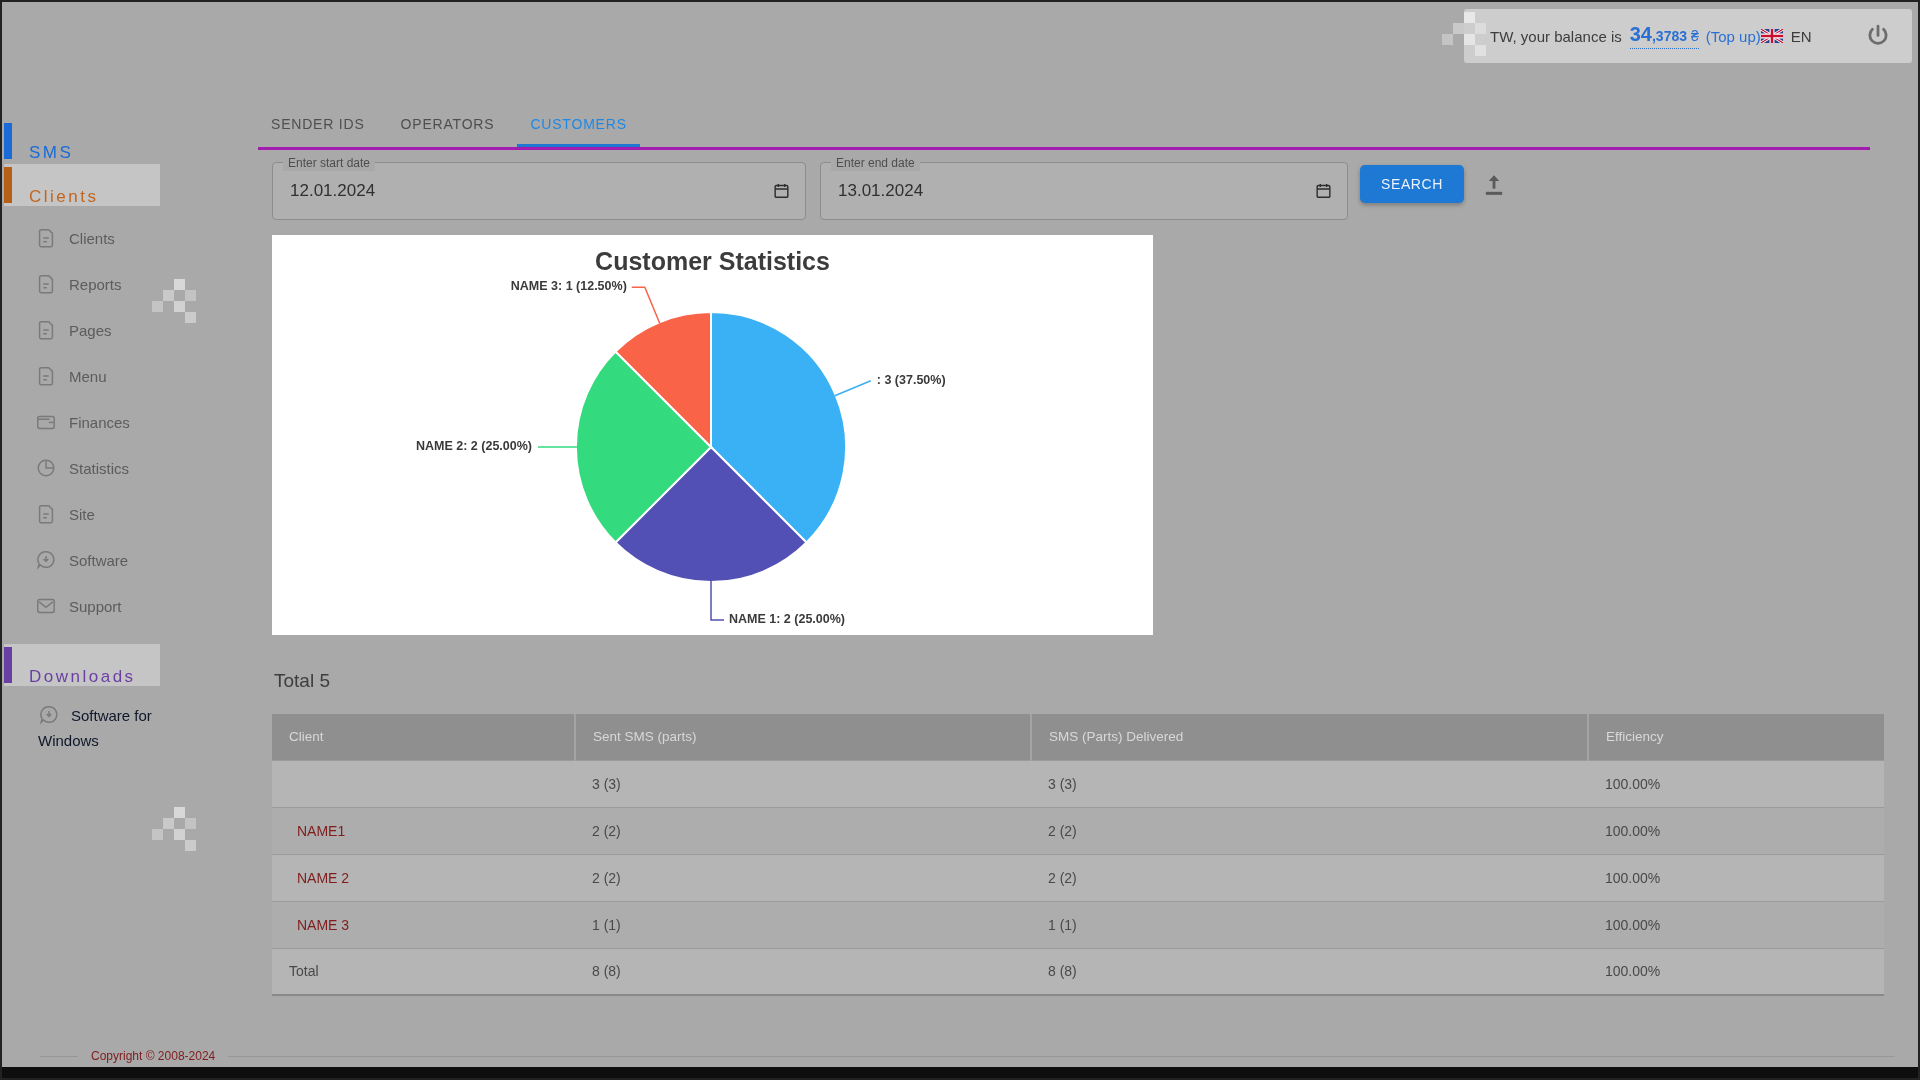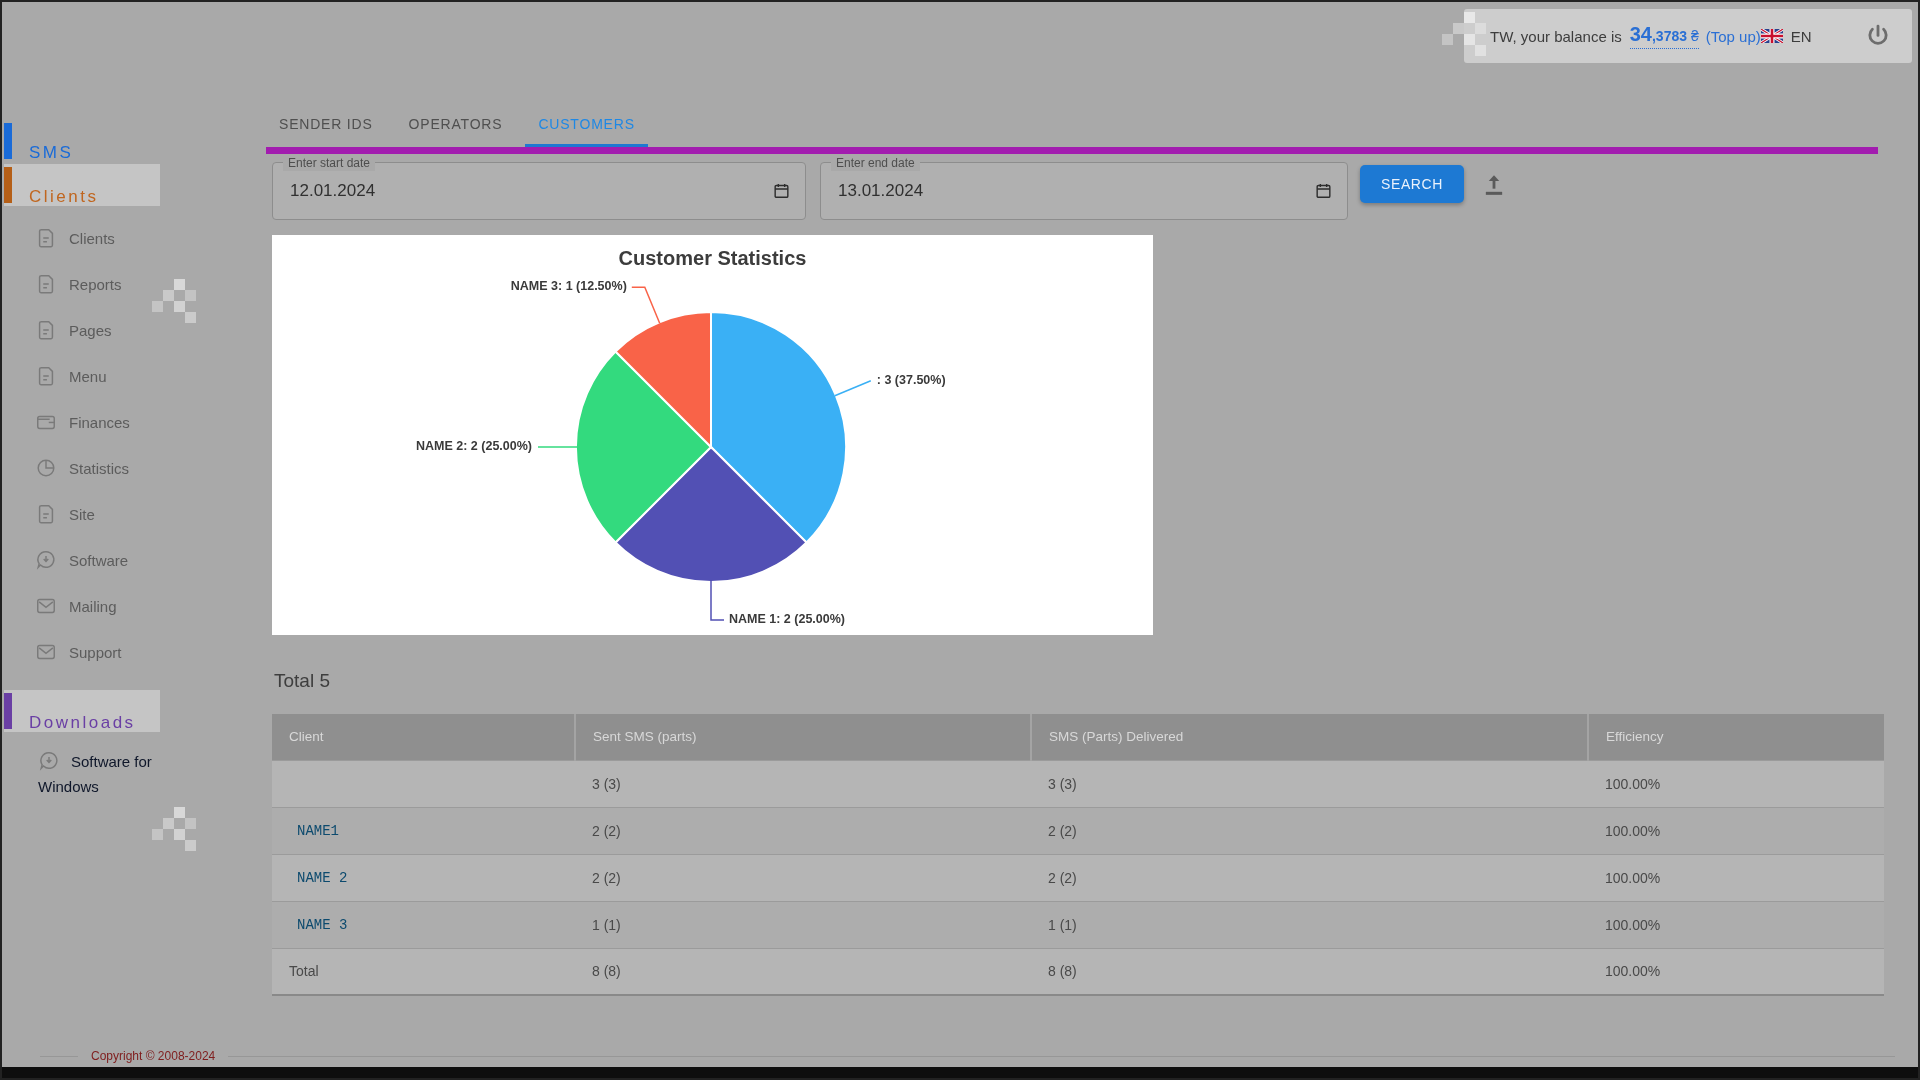--- a/index.html
+++ b/index.html
@@ -47,56 +47,56 @@
   .sec-downloads .bar { background:#6a3fa4; } .sec-downloads .sec-label { color:#6a3fa4; }
   .sec-downloads { margin-top:14px; }
   .side-items { margin-top:8px; }
   .side-item { height:46px; display:flex; align-items:center; padding-left:33px; font-size:15px; color:#5c5c5c; cursor:pointer; }
   .side-icon { width:22px; height:22px; margin-right:12px; display:inline-flex; flex:none; }
   .side-icon svg { width:22px; height:22px; }
   .dl-item { margin-top:16px; padding-left:36px; width:165px; font-size:15px; color:#0f172a; line-height:25px; cursor:pointer; }
   .dl-item svg { width:22px; height:22px; vertical-align:-5px; margin-right:11px; }
 
   
-  .tabs { position:absolute; left:264px; top:101px; width:1612px; border-bottom:7px solid #a21caf; white-space:nowrap; }
+  .tabs { position:absolute; left:256px; top:101px; width:1612px; border-bottom:3px solid #a21caf; white-space:nowrap; }
   .tab { display:inline-block; padding:13px 13px 15px; margin-right:10px; font-size:14px; letter-spacing:0.8px;
          color:#4f4f4f; cursor:pointer; }
   .tab.active { color:#1e88e5; box-shadow:inset 0 -3px 0 #1e78d2; }
 
   
   .field { position:absolute; top:160px; height:58px; border:1px solid #8d8d8d; border-radius:4px;
            background:rgba(255,255,255,0.09); cursor:text; }
   .field-start { left:270px; width:534px; }
   .field-end   { left:818px; width:528px; }
   .field-label { position:absolute; top:-8px; left:10px; font-size:12px; color:#4e4e4e; background:#a9a9a9; padding:0 5px; line-height:16px; }
   .field-value { position:absolute; left:15px; top:0; height:100%; width:75%; border:none; background:transparent;
                  font-family:inherit; font-size:17px; color:#303030; outline:none; }
   .field-cal { position:absolute; right:14px; top:50%; transform:translateY(-50%); cursor:pointer; display:flex; }
   .search-btn { position:absolute; left:1358px; top:163px; width:104px; height:38px; background:#1d79d3; color:#eaf2fc;
                 border:none; border-radius:5px; font-family:inherit; font-size:14px; letter-spacing:0.6px; cursor:pointer;
                 box-shadow:0 2px 4px rgba(0,0,0,0.28); }
   .upload-btn { position:absolute; left:1478px; top:168px; width:28px; height:28px; cursor:pointer; display:flex; }
 
   
   .chart-panel { position:absolute; left:270px; top:233px; width:881px; height:400px; background:#fff; }
-  .chart-title { position:absolute; top:12px; left:0; width:100%; text-align:center; font-size:20px; font-weight:bold; color:#3c3c3c; }
+  .chart-title { position:absolute; top:12px; left:0; width:100%; text-align:center; font-size:25px; font-weight:bold; color:#3c3c3c; }
   .chart-panel svg { position:absolute; left:0; top:0; }
   .pie-label { font-family:"Liberation Sans", sans-serif; font-size:12.5px; font-weight:bold; fill:#3a3a3a; }
 
   
   .total-heading { position:absolute; left:272px; top:668px; font-size:19px; color:#3e3e3e; }
   .data-table { position:absolute; left:270px; top:712px; width:1612px; border-collapse:collapse; table-layout:fixed; }
   .data-table th { height:46px; background:#8f8f8f; color:#d8d8d8; font-weight:normal; font-size:13.5px;
                    text-align:left; padding-left:17px; border-right:2px solid #a4a4a4; }
   .data-table th:last-child { border-right:none; }
   .data-table td { height:47px; font-size:14px; color:#494949; padding-left:17px; border-top:1px solid #9b9b9b; }
   .data-table tbody tr:nth-child(odd)  { background:rgba(255,255,255,0.15); }
   .data-table tbody tr:nth-child(even) { background:rgba(255,255,255,0.05); }
   .data-table tbody tr:last-child td { border-bottom:2px solid #898989; }
-  .client-link { color:#0c4a6e; text-decoration:none; padding-left:8px; cursor:pointer;font-family:Liberation Mono, monospace; }
+  .client-link { color:#7f1d1d; text-decoration:none; padding-left:8px; cursor:pointer; }
 
   
   .footer { position:absolute; left:0; top:1044px; width:1920px; height:20px; display:flex; align-items:center; }
   .footer .seg { height:1px; background:#979797; }
   .footer .seg-left { margin-left:38px; width:38px; }
   .footer .copy { font-size:12px; color:#7f1d1d; margin:0 13px; white-space:nowrap; }
   .footer .seg-right { flex:1; margin-right:27px; }
   .bottom-strip { position:absolute; left:0; bottom:0; width:100%; height:11px; background:#0e0e0e; }
 </style>
 </head>
@@ -229,29 +229,20 @@
         </span>
     <span class="side-label">Software</span>
       </div>
       <div class="side-item">
     <span class="side-icon">
           <svg viewBox="0 0 24 24" fill="none" stroke="#7a7a7a" stroke-width="1.6">
             <rect x="3" y="5" width="18" height="14" rx="2"></rect>
             <path d="M4.5 7.5 12 13.5l7.5-6"></path>
           </svg>
         </span>
-    <span class="side-label">Mailing</span>
-      </div>
-      <div class="side-item">
-    <span class="side-icon">
-          <svg viewBox="0 0 24 24" fill="none" stroke="#7a7a7a" stroke-width="1.6">
-            <rect x="3" y="5" width="18" height="14" rx="2"></rect>
-            <path d="M4.5 7.5 12 13.5l7.5-6"></path>
-          </svg>
-        </span>
     <span class="side-label">Support</span>
       </div>
     </div>
 
   <div class="side-section sec-downloads">
     <span class="hl"></span>
     <span class="bar"></span>
     <span class="sec-label">Downloads</span>
   </div>
   <div class="pix" style="left:150px; top:688px;">

